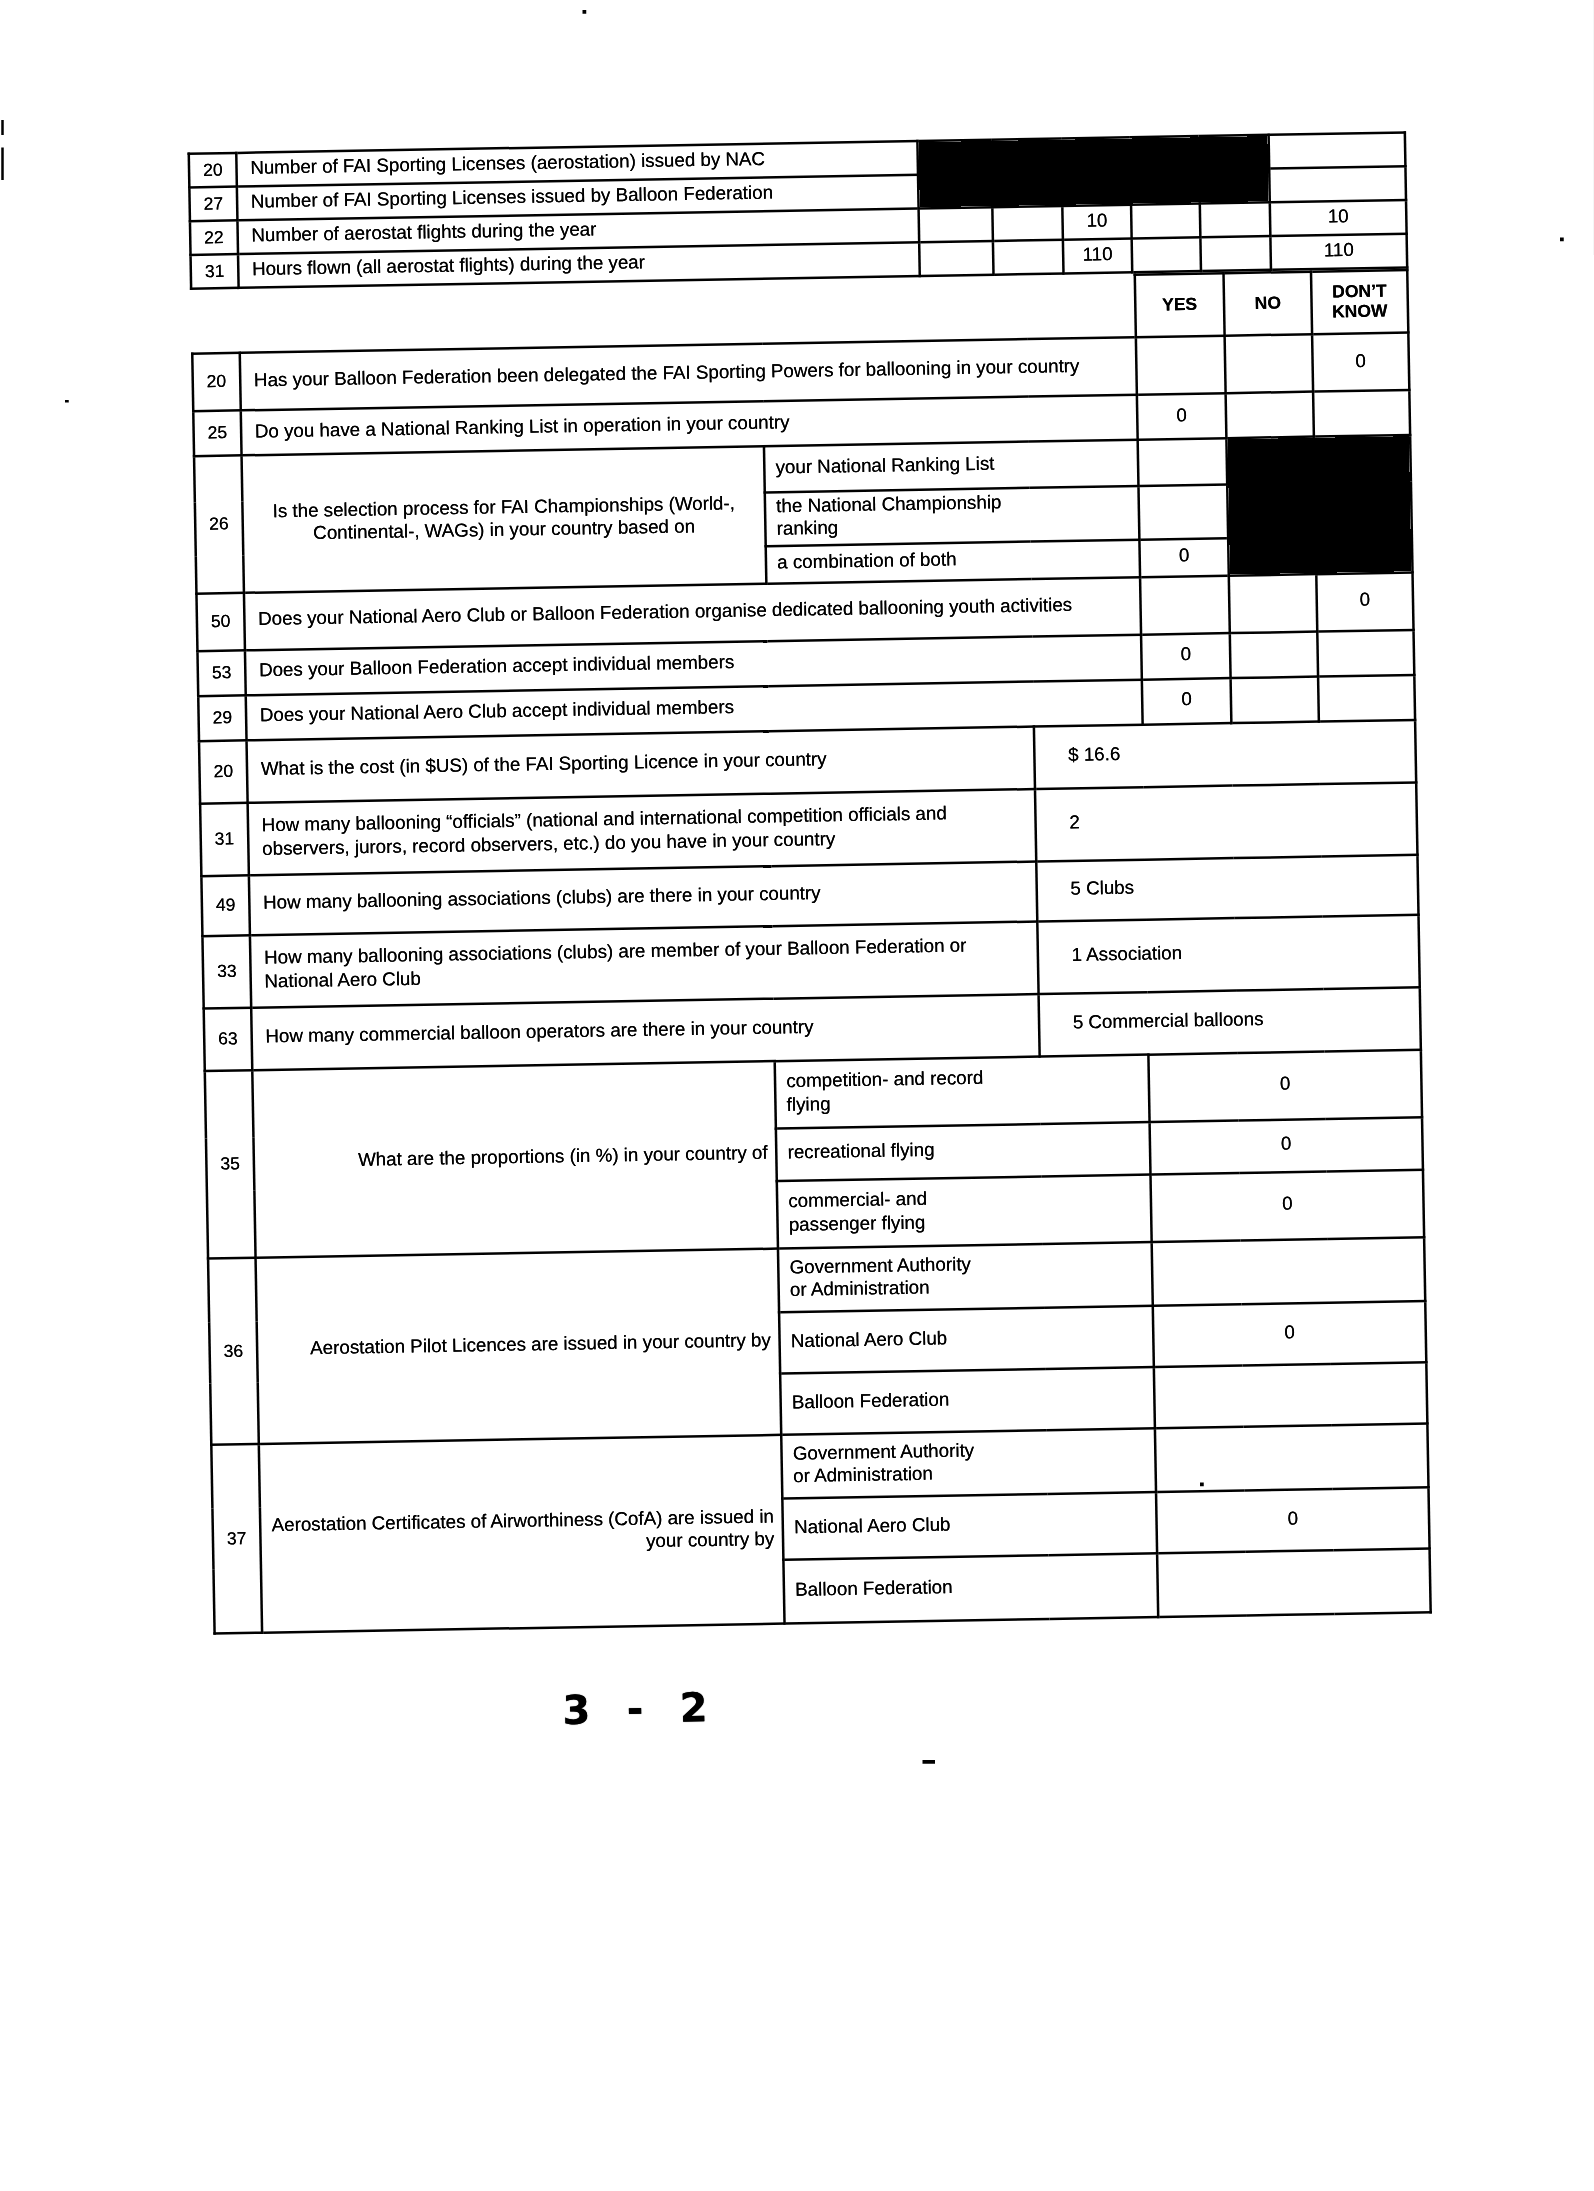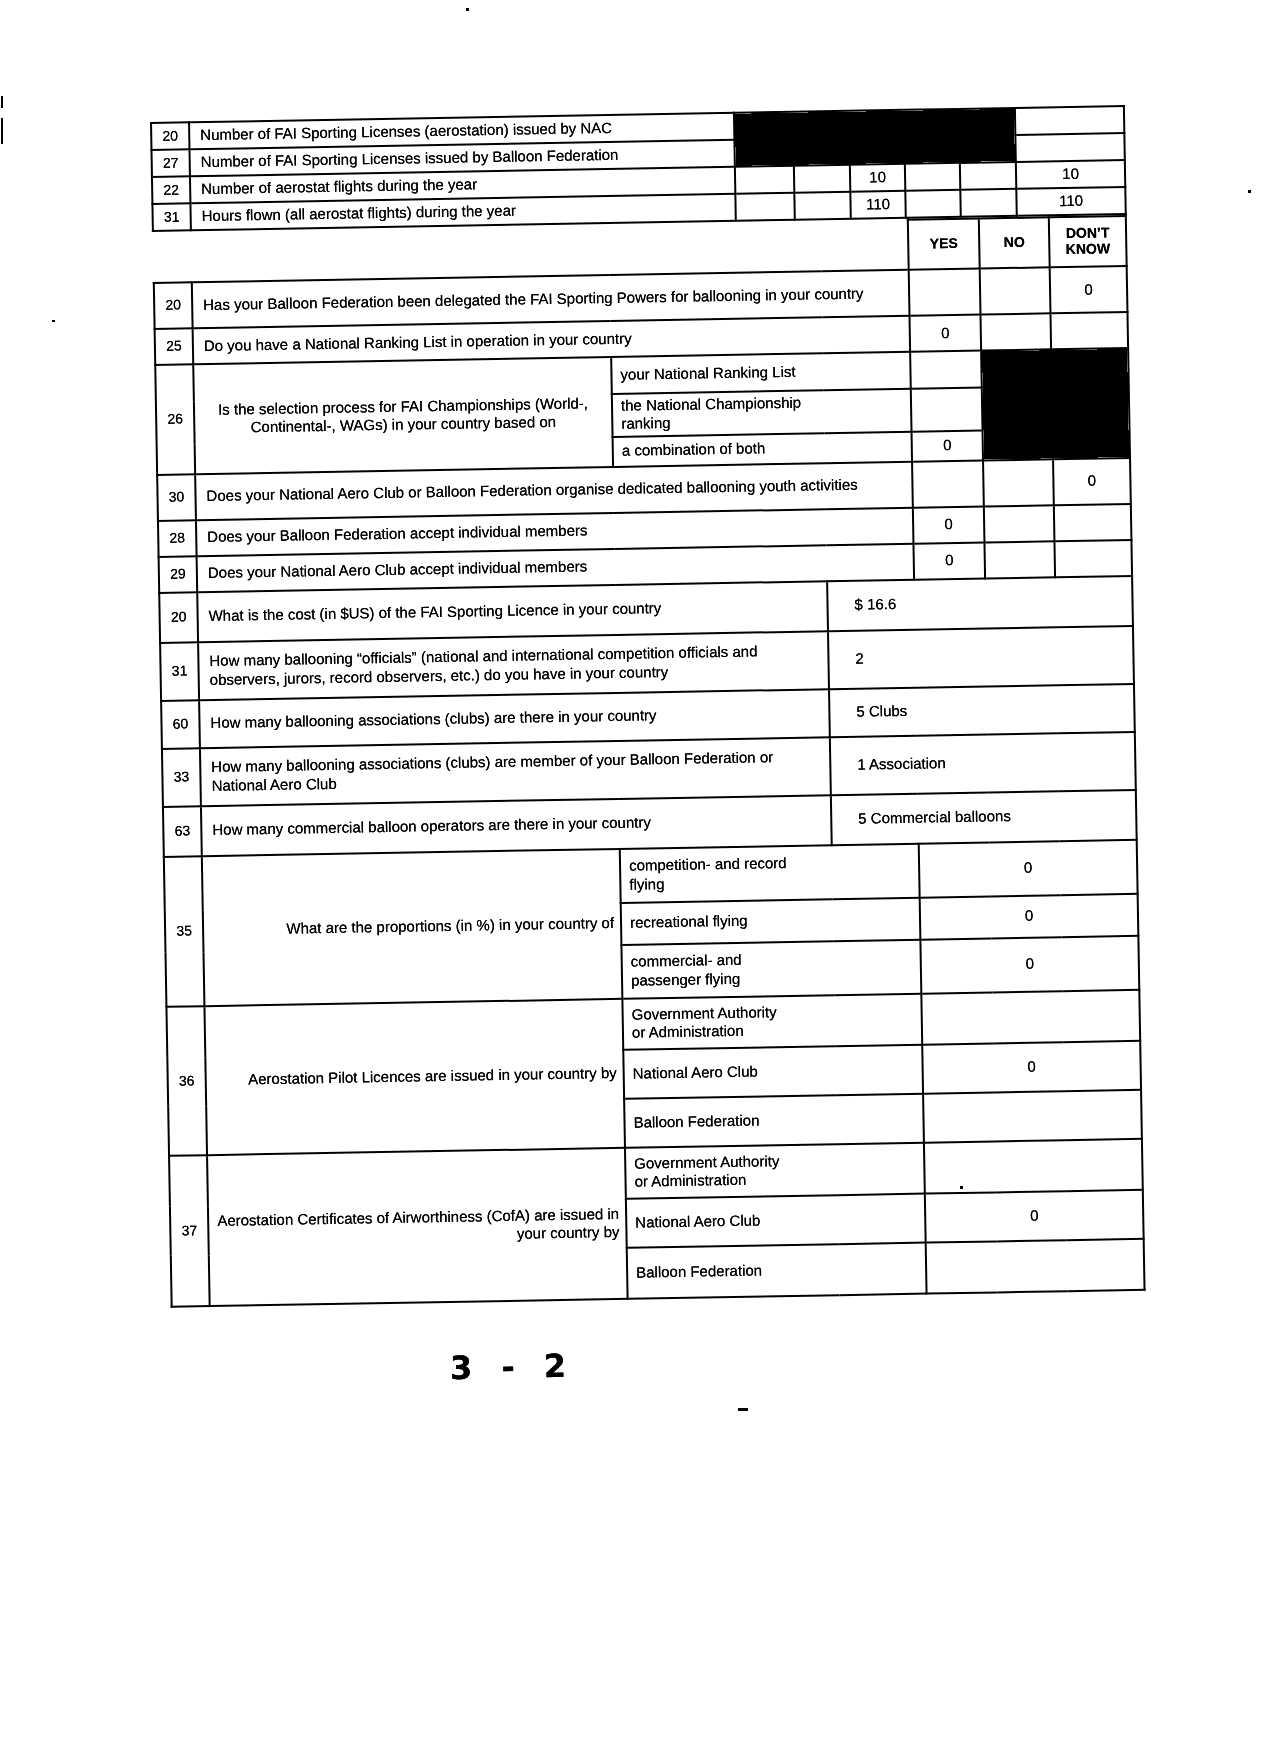--- a/index.html
+++ b/index.html
@@ -134,29 +134,29 @@
       <tr style="height:40px">
         <td class="subq" colspan="2"><span class="wbox w192">the National Championship ranking</span></td>
         <td class="ansC"></td>
       </tr>
       <tr style="height:30px">
         <td class="subq" colspan="2">a combination of both</td>
         <td class="ansC">0</td>
       </tr>
 
       <tr style="height:46px">
-        <td class="num">30</td>
+        <td class="num">50</td>
         <td class="q" colspan="3">Does your National Aero Club or Balloon Federation organise dedicated ballooning youth activities</td>
         <td class="ansC"></td>
         <td class="ansC"></td>
         <td class="ansC">0</td>
       </tr>
 
       <tr style="height:36px">
-        <td class="num">28</td>
+        <td class="num">53</td>
         <td class="q" colspan="3">Does your Balloon Federation accept individual members</td>
         <td class="ansC">0</td>
         <td class="ansC"></td>
         <td class="ansC"></td>
       </tr>
 
       <tr style="height:36px">
         <td class="num">29</td>
         <td class="q" colspan="3">Does your National Aero Club accept individual members</td>
         <td class="ansC">0</td>
@@ -170,21 +170,21 @@
         <td class="ansL" colspan="4">$ 16.6</td>
       </tr>
 
       <tr style="height:58px">
         <td class="num">31</td>
         <td class="q" colspan="2">How many ballooning “officials” (national and international competition officials and observers, jurors, record observers, etc.) do you have in your country</td>
         <td class="ansL" colspan="4">2</td>
       </tr>
 
       <tr style="height:48px">
-        <td class="num">60</td>
+        <td class="num">49</td>
         <td class="q" colspan="2">How many ballooning associations (clubs) are there in your country</td>
         <td class="ansL" colspan="4">5 Clubs</td>
       </tr>
 
       <tr style="height:58px">
         <td class="num">33</td>
         <td class="q" colspan="2">How many ballooning associations (clubs) are member of your Balloon Federation or National Aero Club</td>
         <td class="ansL" colspan="4">1 Association</td>
       </tr>
 

